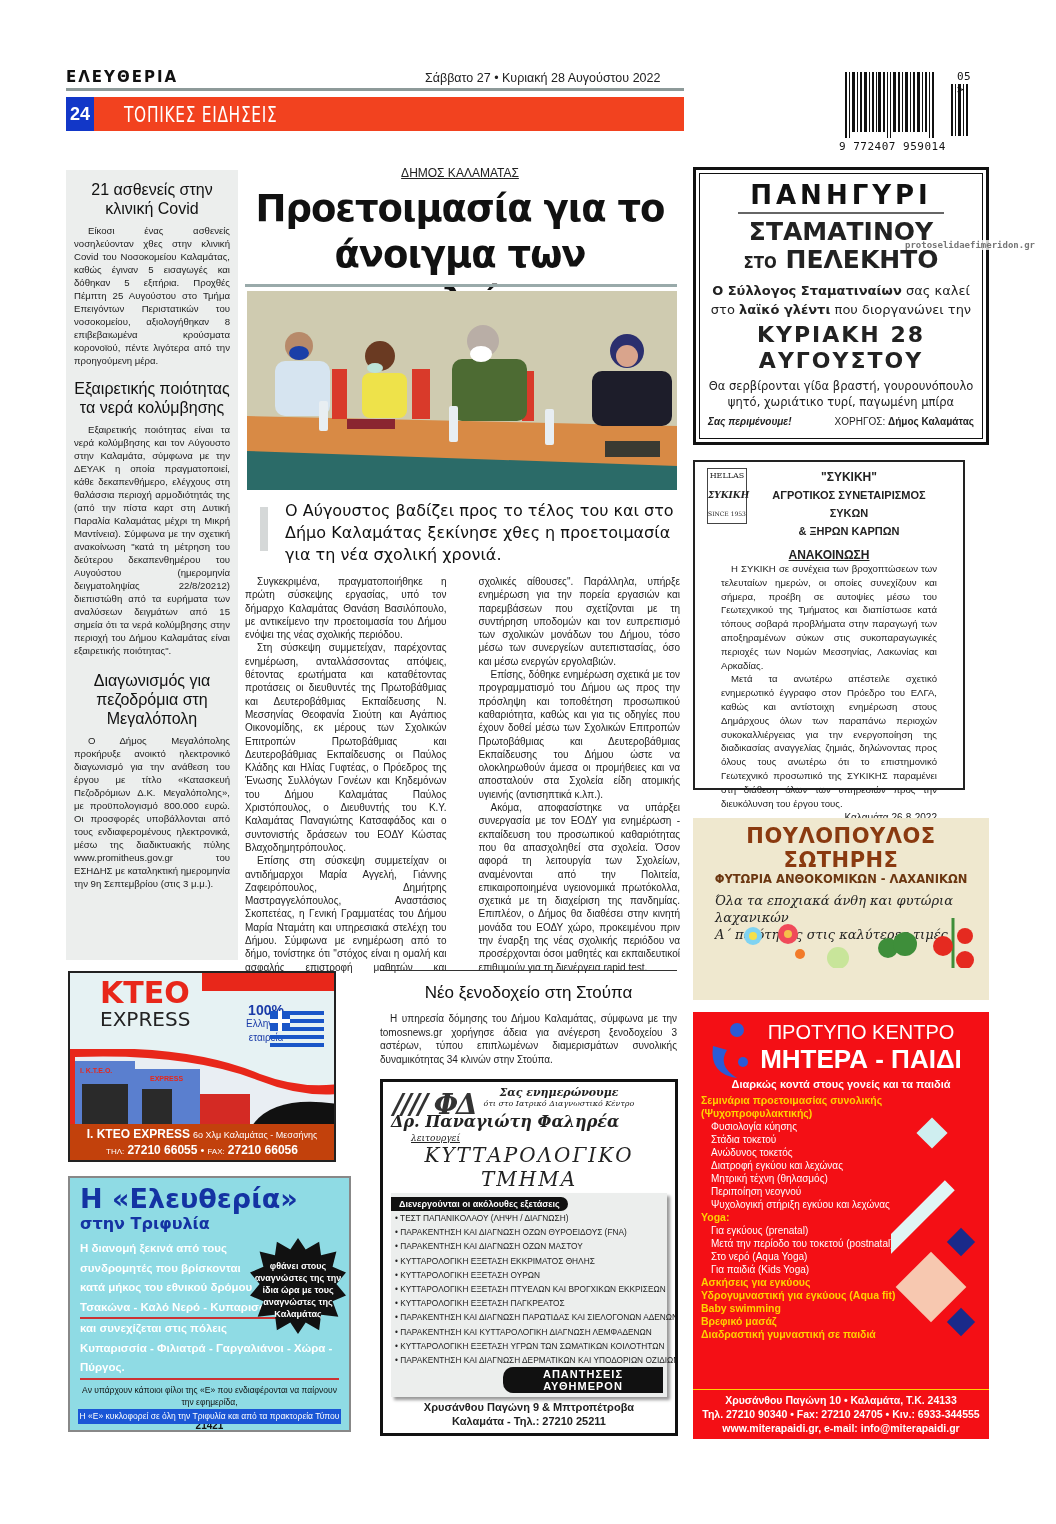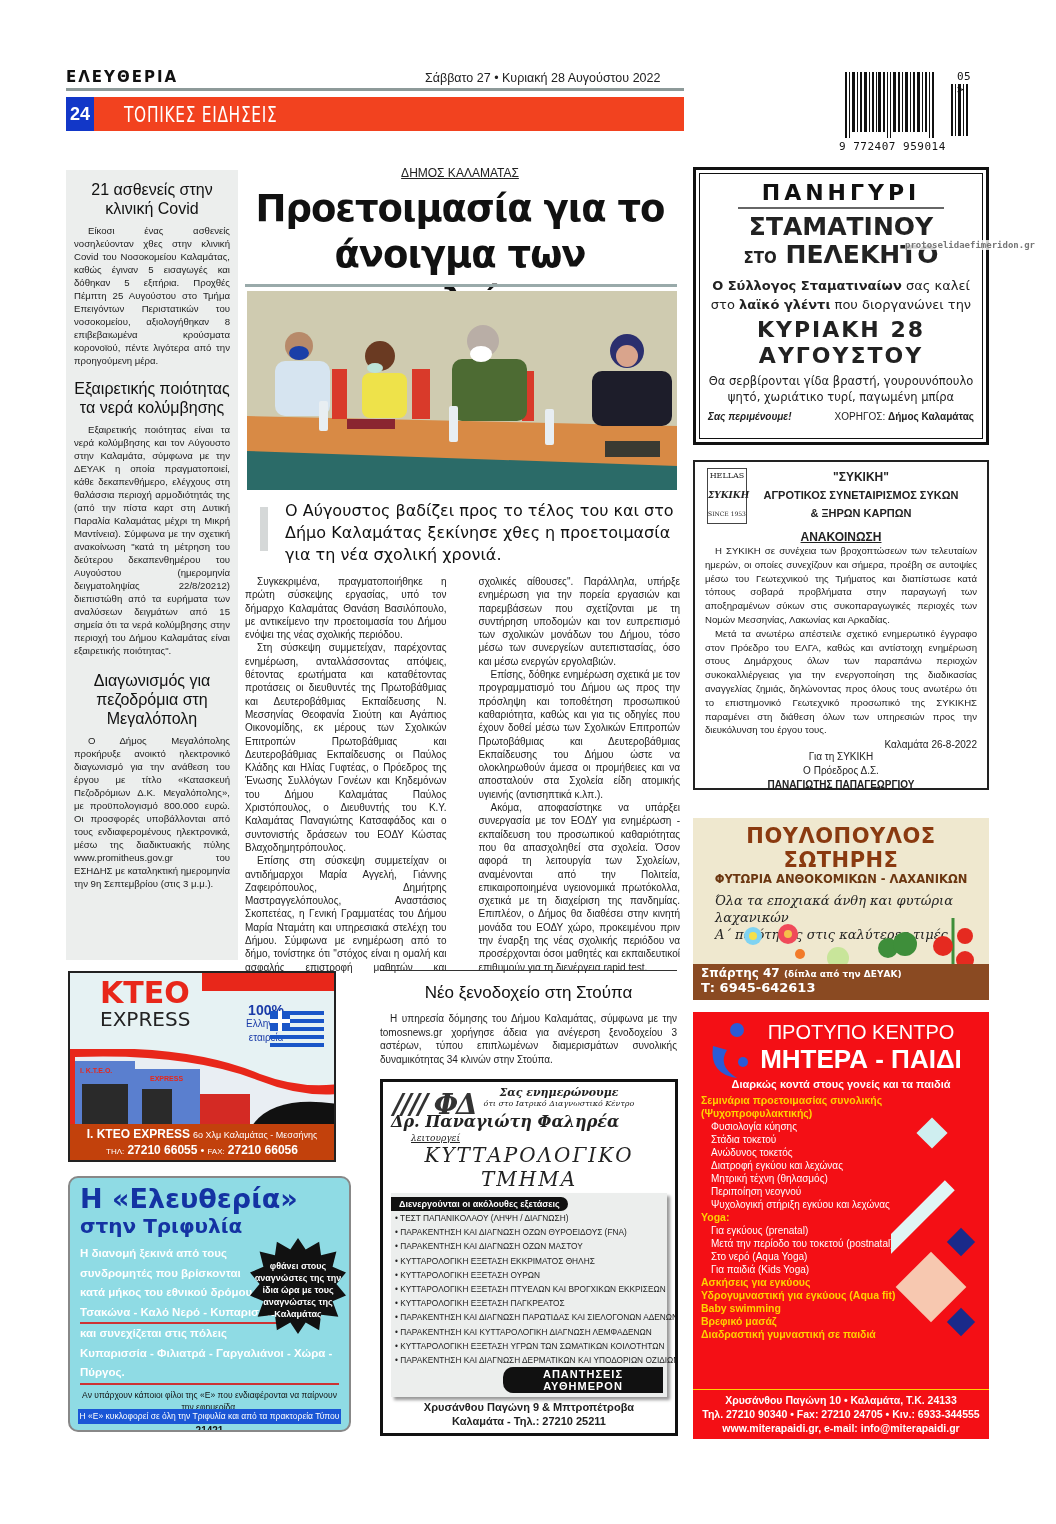--- a/index.html
+++ b/index.html
@@ -27,31 +27,31 @@
 .photo{left:247px;top:291px;width:430px;height:199px;overflow:hidden;background:#cfcbb0}
 .lead-bar{left:260px;top:507px;width:8px;height:44px;background:#d5d8d8}
 .lead{left:285px;top:500px;width:395px;font-size:16px;line-height:22px;color:#111;font-family:"DejaVu Sans",sans-serif}
 .cols{left:245px;top:575px;width:435px;display:flex;gap:32px}
 .col{flex:1;font-size:10px;line-height:13.3px;text-align:justify;font-family:"Liberation Sans Narrow","Liberation Sans",sans-serif;color:#222}
 .col p{text-indent:12px}
 
 
 .panigyri{left:693px;top:167px;width:296px;height:278px;border:3px solid #111;padding:3px}
 .panigyri-in{border:1px solid #111;width:100%;height:100%;text-align:center;padding-top:6px}
-.pg-big{font-family:"DejaVu Sans",sans-serif;font-weight:bold;font-size:22px;letter-spacing:4px;color:#111}
+.pg-big{font-family:"DejaVu Sans",sans-serif;font-weight:bold;font-size:26px;letter-spacing:4px;color:#111}
 .pg-rule{height:2px;background:#666;margin:2px 38px 4px}
 .pg-sto{font-size:15px}
 .pg-name{font-family:"DejaVu Sans",sans-serif;font-weight:bold;font-size:25px;line-height:28px}
 .pg-text{font-size:13px;line-height:19px;font-family:"DejaVu Sans",sans-serif;margin-top:4px}
 .pg-date{font-family:"DejaVu Sans",sans-serif;font-weight:bold;font-size:22px;letter-spacing:2px;line-height:26px;margin-top:3px}
 .pg-menu{font-size:11.5px;line-height:16px;font-family:"DejaVu Sans",sans-serif;margin-top:4px}
 .pg-foot{display:flex;justify-content:space-between;font-size:10px;padding:6px 8px 0}
 .watermark{left:905px;top:240px;font-size:9px;font-weight:bold;color:#777;font-family:"DejaVu Sans Mono",monospace;background:rgba(255,255,255,.8)}
 
-.sykiki{left:693px;top:460px;width:296px;height:330px;border:2px solid #222;padding:6px 10px}
+.sykiki{left:693px;top:460px;width:272px;height:330px;border:2px solid #222;padding:6px 26px}
 .sy-logo{position:absolute;left:12px;top:6px;width:40px;height:56px;border:1px solid #444;font-size:8px;text-align:center;font-family:"DejaVu Serif",serif;padding-top:2px}
 .sy-head{text-align:center;margin-left:40px;font-size:11px;font-weight:bold;line-height:18px}
 .sy-head .q{font-size:12px}
 .sy-ann{text-align:center;font-size:12px;font-weight:bold;text-decoration:underline;margin-top:8px}
 .sy-p{font-size:9.6px;line-height:13.8px;text-align:justify;text-indent:10px}
 .sy-date{text-align:right;font-size:10px;margin-top:2px}
 .sy-sig{text-align:center;font-size:10px;line-height:14px}
 
 .poulo{left:693px;top:818px;width:296px;height:182px;background:#efe8cf;padding:6px 4px;overflow:hidden}
 .po-name{text-align:center;font-size:21px;font-weight:bold;color:#8a3a10;font-family:"DejaVu Sans",sans-serif;letter-spacing:.5px}
@@ -69,23 +69,23 @@
 
 
 .kteo{left:68px;top:971px;width:268px;height:191px;border:2px solid #222;background:#e6f2f3;overflow:hidden}
 .kteo-logo{position:absolute;left:30px;top:6px;font-size:30px;font-weight:bold;color:#e8271a;line-height:28px;font-family:"DejaVu Sans",sans-serif}
 .kteo-logo2{position:absolute;left:30px;top:34px;font-size:20px;color:#222;font-family:"DejaVu Sans",sans-serif}
 .kteo-100{position:absolute;left:176px;top:30px;color:#1a3ba8;font-weight:bold;font-size:14px;text-align:center;line-height:14px}
 .kteo-100 small{font-size:10px;font-weight:normal;display:block}
 .kteo-bottom{position:absolute;left:0;bottom:0;width:100%;height:36px;background:#c2410c;color:#fff;text-align:center;font-size:11px;line-height:15px;padding-top:3px}
 .kteo-bottom b{font-size:12px}
 
-.triflia{left:68px;top:1176px;width:283px;height:256px;background:#8fdbe4;border:2px solid #888;border-radius:10px;padding:6px 10px;overflow:hidden}
+.triflia{left:68px;top:1176px;width:283px;height:256px;background:#8fdbe4;border:2px solid #888;border-radius:0;padding:6px 10px;overflow:hidden}
 .tr-t1{font-size:27px;font-weight:bold;color:#1433a3;font-family:"DejaVu Sans",sans-serif;line-height:30px}
-.tr-t2{font-size:20px;font-weight:bold;color:#1433a3;font-family:"DejaVu Sans",sans-serif}
+.tr-t2{font-size:16px;font-weight:bold;color:#1433a3;font-family:"DejaVu Sans",sans-serif}
 .tr-body{color:#fff;font-size:11.5px;line-height:19.5px;margin-top:6px;font-family:"Liberation Sans Narrow","Liberation Sans",sans-serif;font-weight:bold}
 .tr-body .ul{border-bottom:2px solid #c33;display:inline-block}
 .tr-star{position:absolute;left:180px;top:60px;width:96px;height:96px;background:#111;color:#fff;font-size:9px;text-align:center;line-height:12px;font-weight:bold;clip-path:polygon(50% 0,58% 12%,72% 4%,74% 18%,90% 14%,86% 30%,100% 36%,90% 48%,100% 60%,86% 66%,92% 82%,74% 80%,72% 96%,58% 88%,50% 100%,42% 88%,28% 96%,26% 80%,8% 82%,14% 66%,0 60%,10% 48%,0 36%,14% 30%,10% 14%,26% 18%,28% 4%,42% 12%);padding-top:22px}
 .tr-note{font-size:8.5px;text-align:center;color:#111;line-height:12px;margin-top:4px}
 .tr-banner{position:absolute;left:8px;bottom:6px;right:8px;height:15px;background:#1a56d6;color:#fff;font-size:8.5px;text-align:center;line-height:15px}
 
 
 .hotel-rule{left:380px;top:970px;width:297px;height:1px;background:#333}
 .hotel-h{left:380px;top:983px;width:297px;text-align:center;font-size:17px;color:#111}
 .hotel-p{left:380px;top:1012px;width:297px;font-size:10px;line-height:13.5px;text-align:justify;text-indent:10px;font-family:"Liberation Sans Narrow","Liberation Sans",sans-serif}
@@ -280,24 +280,20 @@
       <circle cx="95" cy="16" r="4" fill="#f5c04a"></circle>
     <circle cx="107" cy="36" r="5" fill="#f27b2a"></circle>
     <circle cx="145" cy="40" r="11" fill="#c8e59a"></circle>
     <circle cx="195" cy="30" r="10" fill="#3e8e3a"></circle>
       <circle cx="212" cy="26" r="12" fill="#3e8e3a"></circle>
     <line x1="260" y1="0" x2="260" y2="50" stroke="#3e8e3a" stroke-width="3"></line>
     <circle cx="250" cy="28" r="10" fill="#e52a20"></circle>
       <circle cx="272" cy="18" r="8" fill="#e52a20"></circle>
       <circle cx="272" cy="42" r="9" fill="#e52a20"></circle>
   </svg>
-  <div class="po-ground">
-    <div><span>Σπάρτης 47</span> <span style="font-size:9px">(δίπλα από την ΔΕΥΑΚ)</span></div>
-    <div style="font-size:13px">Τ: 6945-642613</div>
-  </div>
 </div>
 
 <div class="abs mitera">
   <svg style="position:absolute;left:14px;top:10px" width="46" height="60" viewBox="0 0 46 60">
     <circle cx="30" cy="8" r="7" fill="#2a5bd6"></circle>
       <path d="M6 24 Q2 52 30 56 Q10 44 20 28 Z" fill="#2a5bd6"></path>
       <circle cx="36" cy="40" r="5" fill="#2a5bd6"></circle>
   </svg>
   <div class="mi-title">ΠΡΟΤΥΠΟ ΚΕΝΤΡΟ</div>
   <div class="mi-title2">ΜΗΤΕΡΑ - ΠΑΙΔΙ</div>

